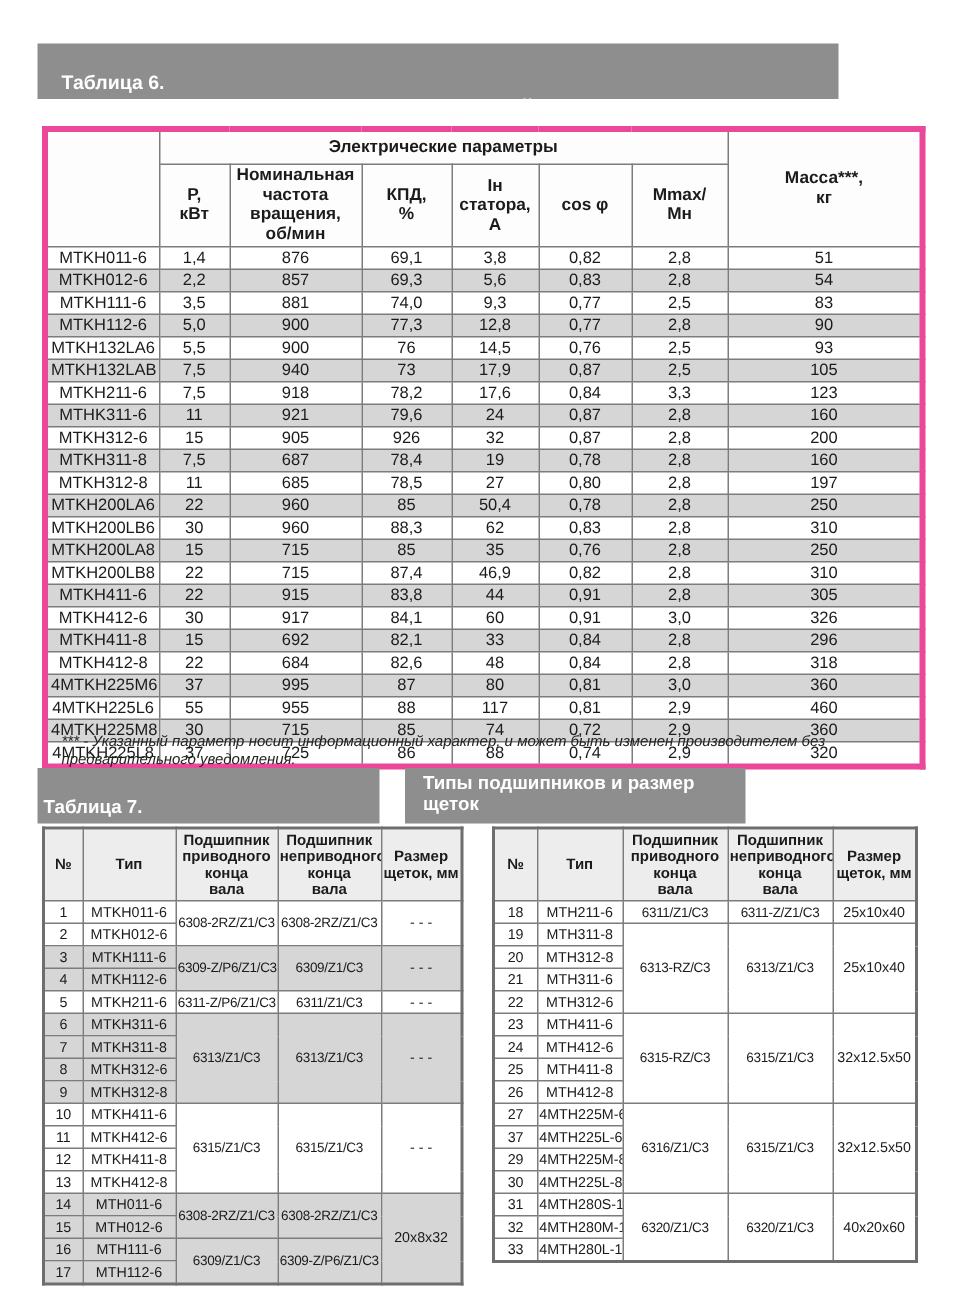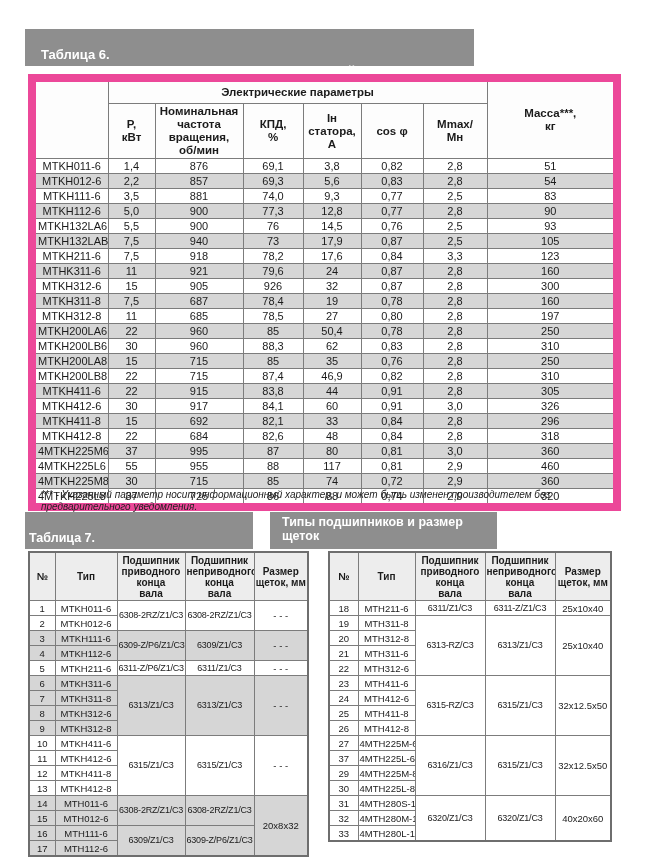--- a/index.html
+++ b/index.html
@@ -1,28 +1,28 @@
 <!DOCTYPE html>
 <html><head>
 <meta charset="utf-8">
 <style>
   html,body{margin:0;padding:0;background:#fff;}
   body{font-family:"Liberation Sans",sans-serif;color:#1b1b1b;}
   .page{position:relative;width:645px;height:862px;background:#fff;overflow:hidden;}
 
   .bar{position:absolute;background:#8e8e8e;color:#fff;font-weight:bold;box-sizing:border-box;white-space:pre-line;}
-  .bar1{left:25px;top:29px;width:449px;height:37px;font-size:13px;line-height:16px;padding:2px 0 0 16px;}
+  .bar1{left:25px;top:29px;width:534px;height:37px;font-size:13px;line-height:16px;padding:2px 0 0 16px;}
   .bar2l{left:25px;top:512px;width:228px;height:37px;font-size:12.5px;line-height:16px;padding:2px 0 0 4px;}
   .bar2r{left:270px;top:512px;width:227px;height:37px;font-size:12.5px;display:flex;align-items:center;padding:0 0 3px 12px;}
 
   table{border-collapse:collapse;table-layout:fixed;position:absolute;background:#fff;}
   th,td{border:1px solid #7c7c7c;text-align:center;vertical-align:middle;overflow:hidden;}
   thead th{font-weight:bold;}
 
-  #t6{left:28px;top:74px;width:585px;font-size:11px;border:8px solid #ec4899;}
+  #t6{left:28px;top:84px;width:585px;font-size:11px;border:4px solid #ec4899;}
   #t6 th{white-space:pre-line;font-size:11.5px;line-height:13px;background:#fdfdfd;}
   #t6 .grp-row th{height:19px;}
   #t6 .sub-row th{height:42px;}
   #t6 td{height:14px;padding:0 2px;line-height:13px;white-space:nowrap;}
 
   .t7{border:2px solid #6e6e6e;}
   #t7l{left:28px;top:551px;width:279px;}
   #t7r{left:328px;top:551px;width:282px;}
   .t7 th{white-space:pre-line;font-size:10px;line-height:11px;height:45px;background:#ededed;font-weight:bold;margin-top:44px;}
   .t7 td{height:14px;padding:0 1px;font-size:9.5px;line-height:11px;white-space:nowrap;}
@@ -159,21 +159,21 @@
           <td data-name="value-cell">160</td>
         </tr>
         <tr data-name="table-row">
           <td data-name="motor-type-cell">MTKH312-6</td>
           <td data-name="value-cell">15</td>
           <td data-name="value-cell">905</td>
           <td data-name="value-cell">926</td>
           <td data-name="value-cell">32</td>
           <td data-name="value-cell">0,87</td>
           <td data-name="value-cell">2,8</td>
-          <td data-name="value-cell">300</td>
+          <td data-name="value-cell">200</td>
         </tr>
         <tr data-name="table-row" class="shade">
           <td data-name="motor-type-cell">MTKH311-8</td>
           <td data-name="value-cell">7,5</td>
           <td data-name="value-cell">687</td>
           <td data-name="value-cell">78,4</td>
           <td data-name="value-cell">19</td>
           <td data-name="value-cell">0,78</td>
           <td data-name="value-cell">2,8</td>
           <td data-name="value-cell">160</td>

